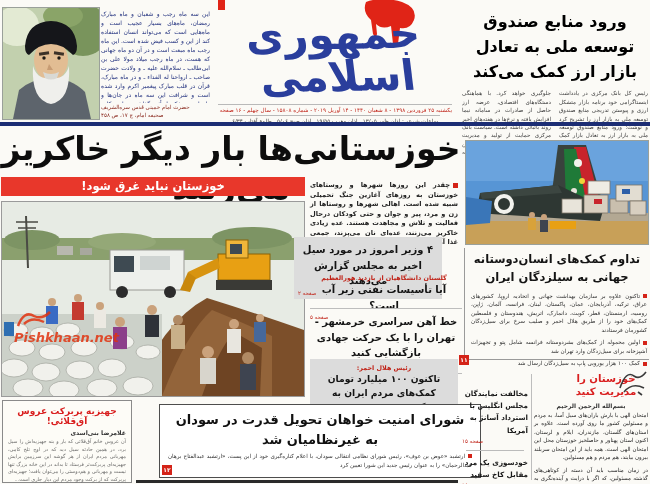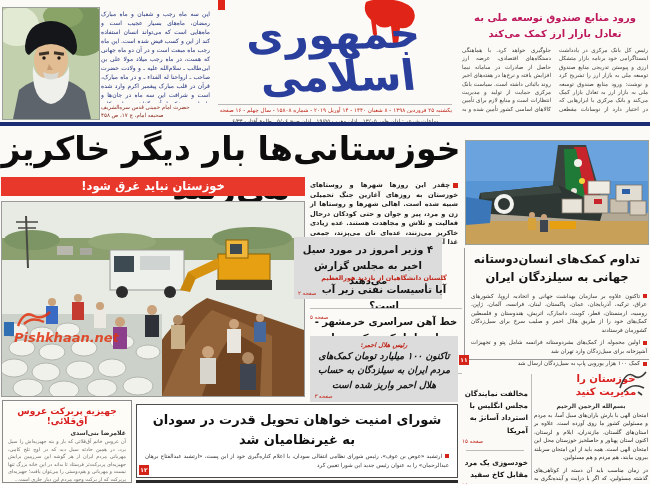--- a/index.html
+++ b/index.html
@@ -10,38 +10,38 @@
   .photo-frame{border:1px solid #9aa09a;background:#cfd8c2;box-sizing:border-box;}
   .quote{font-size:6px;line-height:1.5;color:#21307e;text-align:justify;}
   .quote-attr{font-size:5.5px;line-height:1.5;color:#8a2a1f;text-align:left;}
   .masthead{text-align:center;}
   .masthead-title{font-size:42px;font-weight:bold;color:#2a3e9c;line-height:1.0;transform:skewX(6deg) rotate(-1deg);letter-spacing:-1px;position:relative;z-index:2;}
   .dateline{font-size:5.6px;color:#c02318;border-top:1px solid #b9b9b9;padding-top:2px;margin:6px 6px 0 6px;white-space:nowrap;overflow:hidden;}
   .timesline{font-size:5.6px;color:#3a3a3a;border-top:1px solid #b9b9b9;padding-top:2px;margin:2px 18px 0 18px;white-space:nowrap;overflow:hidden;}
   .navy-rule{background:#1c2d74;}
   .top-article{text-align:center;}
   .kicker{font-size:7px;color:#4a4a4a;}
-  .top-headline{font-size:10px;font-weight:bold;color:#be185d;line-height:1.55;margin-top:2px;}
+  .top-headline{font-size:16px;font-weight:bold;color:#000000;line-height:1.55;margin-top:2px;}
   .top-body{margin-top:5px;column-count:2;column-gap:8px;font-size:5.6px;line-height:1.5;text-align:justify;color:#3c3c3c;height:70px;overflow:hidden;}
   
   .lead-headline{font-size:33px;font-weight:bold;color:#0d0d0d;text-align:center;letter-spacing:-1px;}
   .lead-banner{background:#e8372b;color:#fff;font-weight:bold;font-size:11.5px;text-align:center;line-height:19px;}
   .flood{border:1px solid #9a9a9a;box-sizing:border-box;overflow:hidden;}
   .watermark{color:rgba(225,50,15,.85);font-weight:bold;font-size:13px;font-style:italic;direction:ltr;text-align:left;line-height:1;}
   .wm-logo{display:block;margin:0 0 1px 0;}
   
   .mid{width:148px;}
   .mid-intro{font-size:6.6px;line-height:1.45;color:#222;text-align:justify;font-weight:bold;}
   .bullet{display:inline-block;width:5px;height:5px;background:#d42318;margin-left:3px;vertical-align:middle;}
   .pageref{display:block;font-size:5.4px;color:#c02318;text-align:left;margin-top:1px;}
   .gray-box{background:#dcdcdc;text-align:center;padding:5px 4px 3px 4px;box-sizing:border-box;}
   .mid-title{font-size:10px;font-weight:bold;color:#141414;line-height:1.55;}
   .mid-kicker{font-size:6.4px;color:#c02318;font-weight:bold;text-align:center;}
   .line-box{border-top:1px solid #bdbdbd;border-bottom:1px solid #bdbdbd;padding:5px 2px;text-align:center;}
-  .sudan{border:1.5px solid #4d4d4d;background:#fff;box-sizing:border-box;padding:5px 8px 1px 8px;}
+  .sudan{border:1.5px solid #4d4d4d;background:#fff;box-sizing:border-box;padding:5px 8px 1px 8px;margin-left:23px;}
   .sudan-title{font-size:13px;font-weight:bold;color:#111;text-align:center;line-height:1.5;}
   .sudan-body{font-size:5.6px;line-height:1.55;color:#333;text-align:justify;margin-top:3px;}
   .pg-marker{position:absolute;width:10px;height:10px;background:#d42318;color:#fff;font-size:6px;line-height:10px;text-align:center;font-weight:bold;}
   .black-rule{background:#2a2a2a;}
   
   .aid-frame{border-left:1.5px solid #9a9a9a;border-bottom:1.5px solid #9a9a9a;box-sizing:border-box;}
   .aid-headline{font-size:11.5px;font-weight:bold;color:#141414;text-align:center;line-height:1.55;}
   .aid-bullets{list-style:none;margin:5px 0 0 0;padding:0 2px 0 6px;}
   .aid-bullets li{font-size:5.7px;line-height:1.5;color:#333;text-align:justify;margin-bottom:4px;position:relative;}
   .briefs{width:66px;}
@@ -206,21 +206,21 @@
     <div class="mid-kicker">گلستان دانشگاهیان از بازدید هورالعظیم</div>
     <div class="mid-title">آیا تأسیسات نفتی زیر آب است؟</div>
     <span class="pageref">صفحه ۵</span>
   </div>
 
   <div class="abs mid line-box" style="left:310px;top:308px;">
     <div class="mid-title">خط آهن سراسری خرمشهر - تهران را با یک حرکت جهادی بازگشایی کنید</div>
     <span class="pageref">صفحه ۲</span>
   </div>
 
-  <div class="abs mid gray-box" style="left:310px;top:336px;font-style:italic;">
+  <div class="abs mid gray-box" style="left:310px;top:359px;">
     <div class="mid-kicker">رئیس هلال احمر:</div>
     <div class="mid-title" style="font-size:9.2px;">تاکنون ۱۰۰ میلیارد تومان کمک‌های مردم ایران به سیلزدگان به حساب هلال احمر واریز شده است</div>
     <span class="pageref">صفحه ۳</span>
   </div>
 
   <div class="abs sudan" style="left:136px;top:404px;width:322px;height:74px;">
     <div class="sudan-title">شورای امنیت خواهان تحویل قدرت در سودان به غیرنظامیان شد</div>
     <div class="sudan-body">
       <span class="bullet" style="width:4px;height:4px;"></span><span>ارتشبد «عوض بن عوف»، رئیس شورای نظامی انتقالی سودان، با اعلام کناره‌گیری خود از این پست، «ارتشبد عبدالفتاح برهان عبدالرحمان» را به عنوان رئیس جدید این شورا تعیین کرد</span>
     </div>

